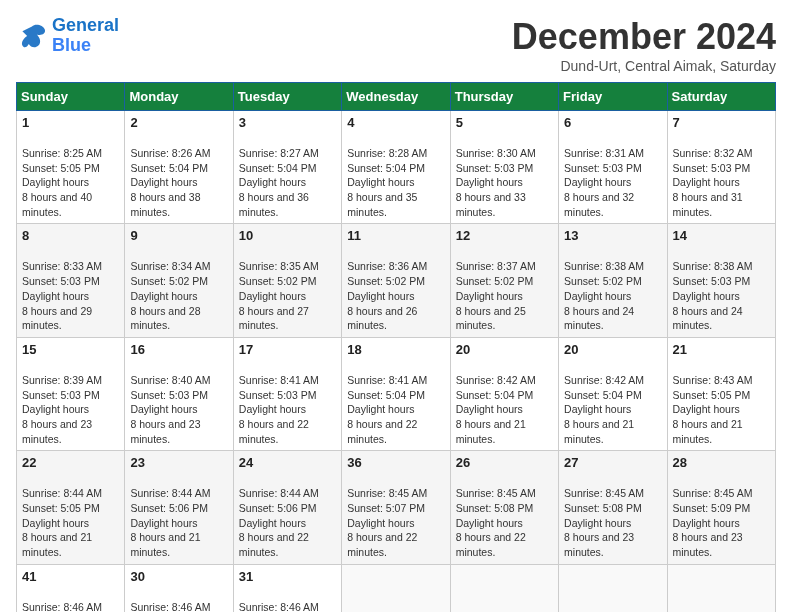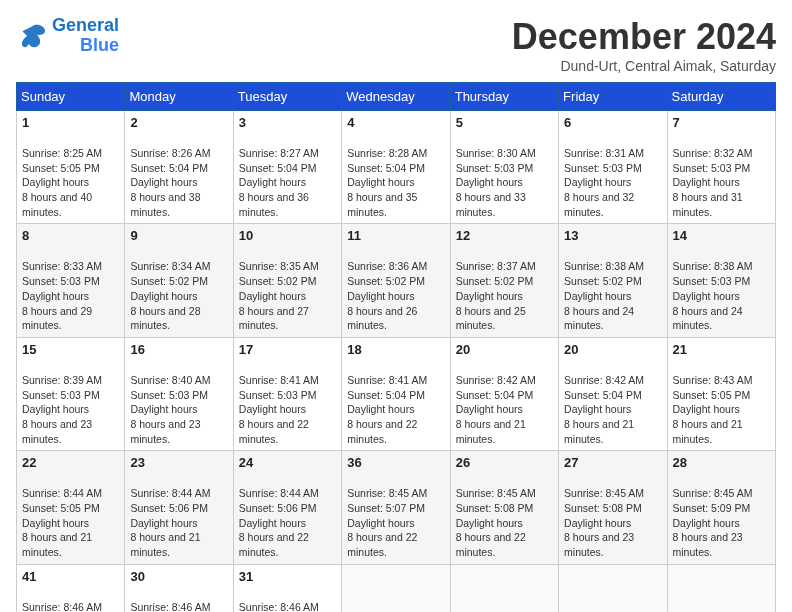--- a/index.html
+++ b/index.html
@@ -13,21 +13,20 @@
     .header {
       display: flex;
       justify-content: space-between;
       align-items: flex-start;
       margin-bottom: 8px;
     }
     .logo {
       display: flex;
       align-items: center;
       gap: 4px;
-      text-align: right;
     }
     .logo-text {
       font-size: 18px;
       font-weight: bold;
       color: #333;
       line-height: 1.1;
     }
     .logo-text span {
       color: #1a73c7;
     }
@@ -46,26 +45,26 @@
     .subtitle {
       font-size: 14px;
       color: #555;
     }
     .calendar {
       width: 100%;
       border-collapse: collapse;
       font-size: 11px;
     }
     .calendar thead tr th {
-      background: #1d4ed8;
+      background: #15803d;
       color: #fff;
       padding: 6px 4px;
       text-align: left;
       font-size: 13px;
-      font-weight: normal;
+      font-weight: bold;
       border: 1px solid #1a5fa0;
     }
     .calendar tbody tr td {
       border: 1px solid #ccc;
       vertical-align: top;
       padding: 4px 5px;
       width: 108px;
       min-height: 80px;
       background: #fff;
     }

